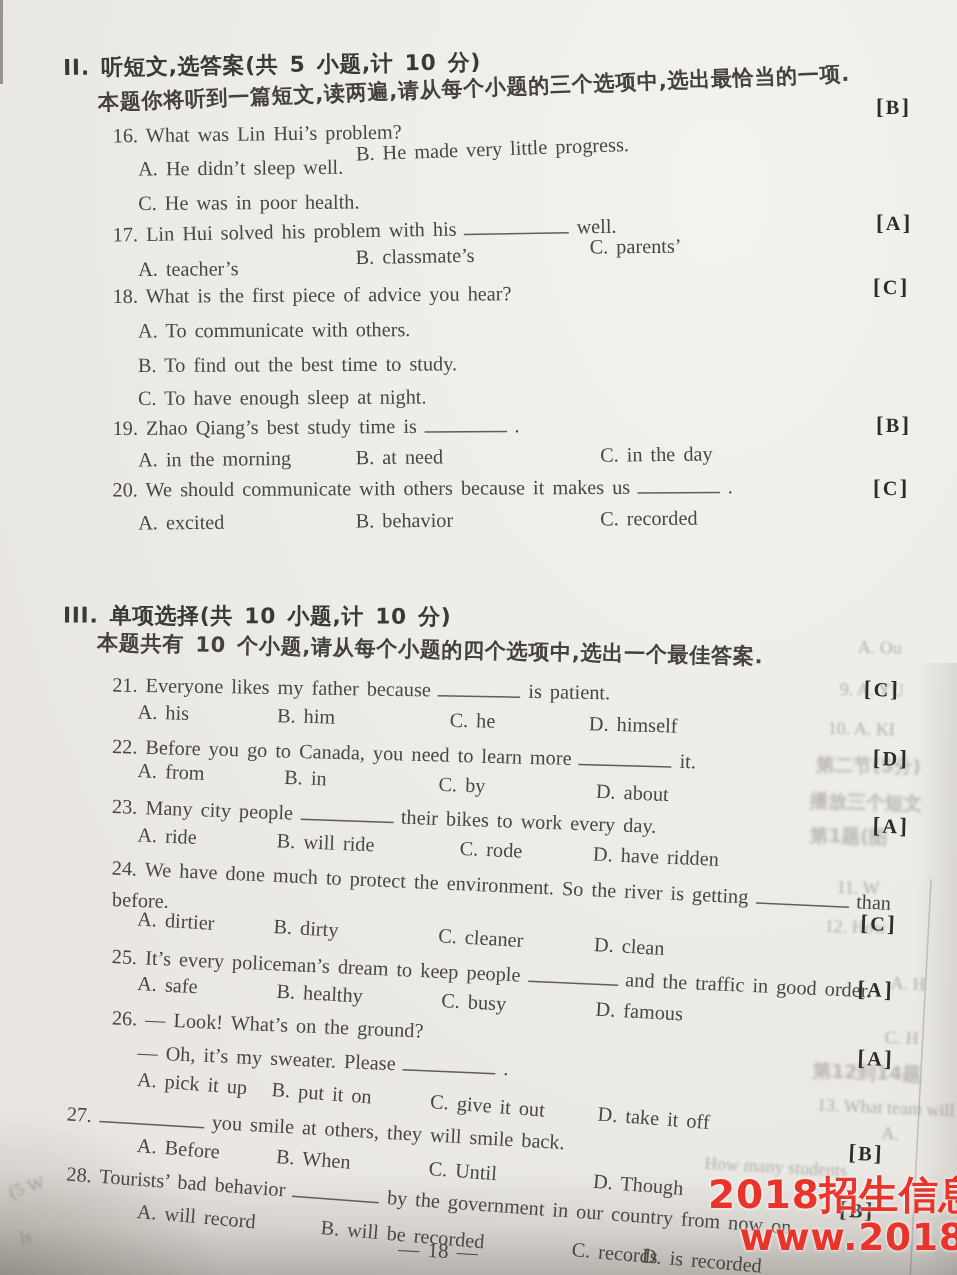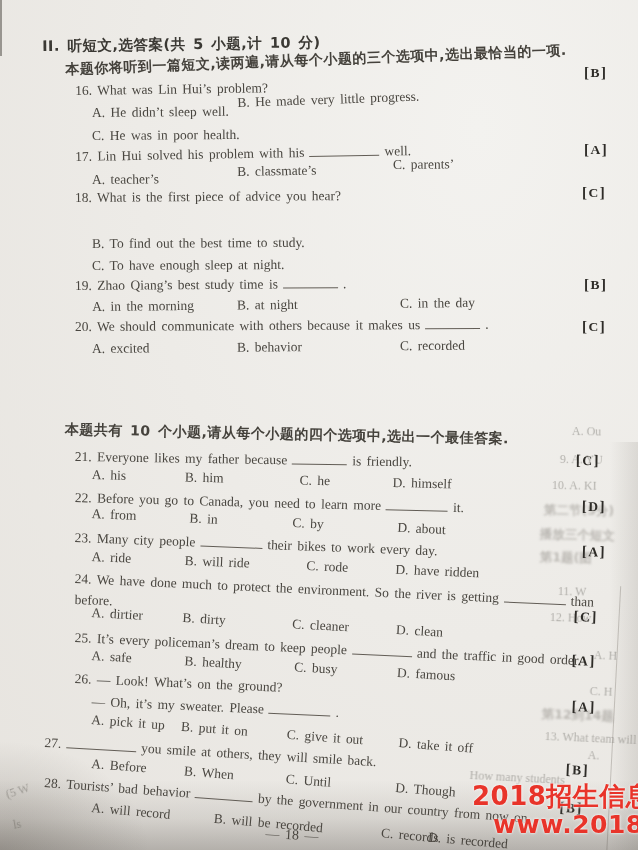--- a/index.html
+++ b/index.html
@@ -66,41 +66,43 @@
   <div class="ln" style="left:92px;top:104px;transform:rotate(-0.5deg)">A. He didn’t sleep well.</div>
   <div class="ln" style="left:237px;top:94px;transform:rotate(-2deg)">B. He made very little progress.</div>
   <div class="ln" style="left:92px;top:127px;transform:rotate(-0.4deg)">C. He was in poor health.</div>
 
   <div class="ln" style="left:75px;top:148px;transform:rotate(-1deg)"><span>17. Lin Hui solved his problem with his</span><span class="blank" style="width:70px"></span><span>well.</span></div>
   <div class="ln" style="left:92px;top:171px;transform:rotate(-0.5deg)">A. teacher’s</div>
   <div class="ln" style="left:237px;top:163px;transform:rotate(-1deg)">B. classmate’s</div>
   <div class="ln" style="left:393px;top:156px;transform:rotate(-0.5deg)">C. parents’</div>
 
   <div class="ln" style="left:75px;top:189px;transform:rotate(-0.4deg)">18. What is the first piece of advice you hear?</div>
+  <div class="ln" style="left:92px;top:212px;transform:rotate(-0.3deg)">A. To communicate with others.</div>
   <div class="ln" style="left:92px;top:235px;transform:rotate(-0.3deg)">B. To find out the best time to study.</div>
   <div class="ln" style="left:92px;top:257px;transform:rotate(-0.3deg)">C. To have enough sleep at night.</div>
 
   <div class="ln" style="left:75px;top:277px;transform:rotate(-0.4deg)"><span>19. Zhao Qiang’s best study time is</span><span class="blank" style="width:55px"></span><span>.</span></div>
   <div class="row" style="left:92px;top:299px;transform:rotate(-0.6deg)">
     <span class="opt" style="left:0">A. in the morning</span>
-    <span class="opt" style="left:145px">B. at night</span>
+    <span class="opt" style="left:145px">B. at need</span>
     <span class="opt" style="left:308px">C. in the day</span>
   </div>
 
   <div class="ln" style="left:75px;top:318px;transform:rotate(-0.3deg)"><span>20. We should communicate with others because it makes us</span><span class="blank" style="width:55px"></span><span>.</span></div>
   <div class="row" style="left:92px;top:341px;transform:rotate(-0.5deg)">
     <span class="opt" style="left:0">A. excited</span>
     <span class="opt" style="left:145px">B. behavior</span>
     <span class="opt" style="left:308px">C. recorded</span>
   </div>
 
 
+  <div class="ln zh" style="left:42px;top:403px;transform:rotate(0.2deg)">III. 单项选择(共 10 小题,计 10 分)</div>
   <div class="ln zh2" style="left:65px;top:421px;transform:rotate(1.2deg)">本题共有 10 个小题,请从每个小题的四个选项中,选出一个最佳答案.</div>
 
-  <div class="ln" style="left:75px;top:448px;transform:rotate(0.9deg)"><span>21. Everyone likes my father because</span><span class="blank" style="width:55px"></span><span>is friendly.</span></div>
+  <div class="ln" style="left:75px;top:448px;transform:rotate(0.9deg)"><span>21. Everyone likes my father because</span><span class="blank" style="width:55px"></span><span>is patient.</span></div>
   <div class="row" style="left:92px;top:467px;transform:rotate(1.5deg)">
     <span class="opt" style="left:0">A. his</span>
     <span class="opt" style="left:93px">B. him</span>
     <span class="opt" style="left:208px">C. he</span>
     <span class="opt" style="left:301px">D. himself</span>
   </div>
 
   <div class="ln" style="left:75px;top:489px;transform:rotate(1.5deg)"><span>22. Before you go to Canada, you need to learn more</span><span class="blank" style="width:62px"></span><span>it.</span></div>
   <div class="row" style="left:92px;top:506px;transform:rotate(2.6deg)">
     <span class="opt" style="left:0">A. from</span>

